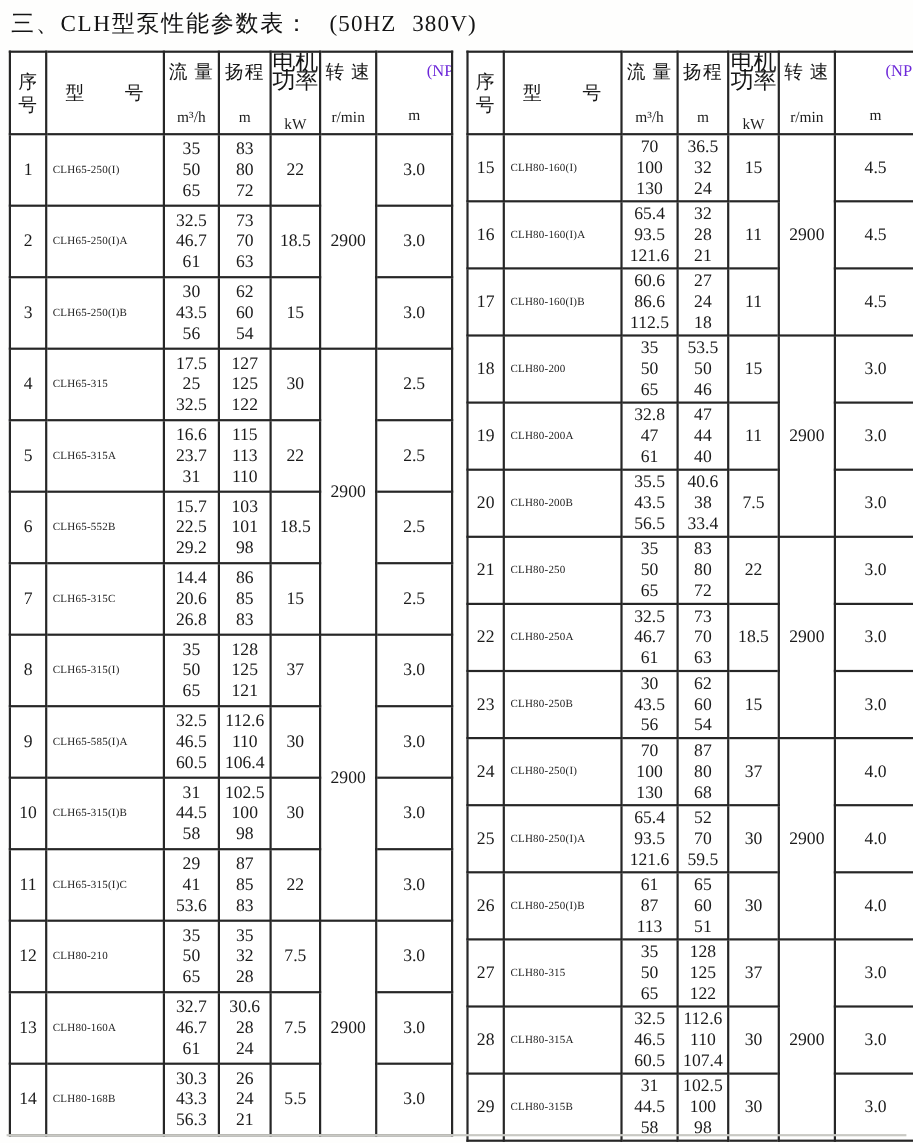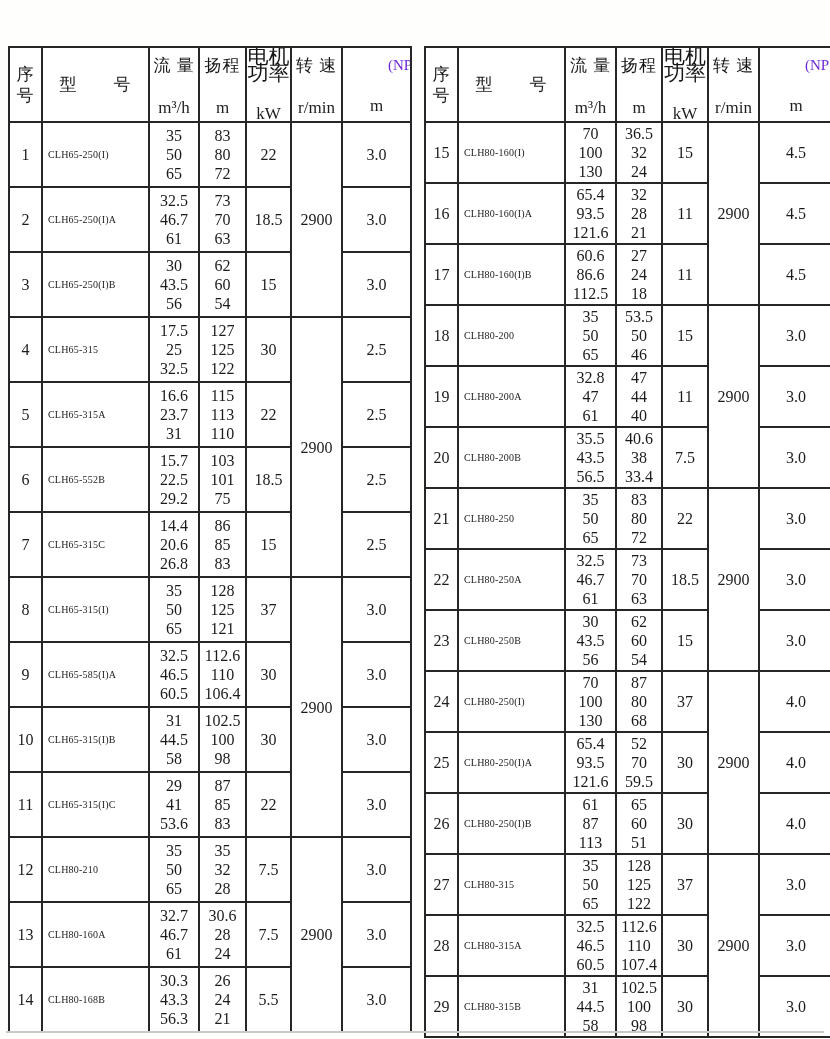--- a/index.html
+++ b/index.html
@@ -18,32 +18,35 @@
   table{border-collapse:collapse;table-layout:fixed;background:#fff;}
   .t-left{width:402px;}
   .t-right{width:408px;}
   th,td{border:2px solid #262626;padding:0;text-align:center;vertical-align:middle;overflow:hidden;}
   thead tr{height:70px;}
   .t-left tbody tr{height:65px;}
   .t-right tbody tr{height:61px;}
   th{font-weight:normal;}
   th .cn{display:block;font-size:17px;line-height:21px;letter-spacing:1px;color:#161616;}
   th .cn-tight{display:block;font-size:21px;line-height:17px;letter-spacing:0;color:#161616;}
-  th .unit{display:block;font-size:17px;line-height:15px;color:#1d1d1d;margin-top:24px;}
+  th .unit{display:block;font-size:14px;line-height:15px;color:#1d1d1d;margin-top:24px;}
   th .npsh-l1{display:block;font-size:15px;line-height:18px;color:#6d28d9;margin-left:45px;}
   .c-no{font-size:16px;}
   .c-model{text-align:left;padding-left:5px;font-size:10px;letter-spacing:0.2px;white-space:nowrap;}
   .c-num{font-size:16px;line-height:19px;white-space:pre-line;}
   .scan-line{position:absolute;top:1031px;left:6px;width:818px;height:2px;background:#c9c9c4;}
 </style>
 </head>
 <body>
 
 <div class="page">
 
+  <div class="title">
+    <span>三、CLH型泵性能参数表：</span><span class="voltage">(50HZ 380V)</span>
+  </div>
 
   <div class="tables">
 
     <table class="t-left">
       <colgroup>
         <col style="width:33px">
           <col style="width:107px">
           <col style="width:50px">
           <col style="width:47px">
           <col style="width:45px">
@@ -146,21 +149,21 @@
             <td class="c-num">2.5</td>
           </tr>
           <tr>
             <td class="c-no">6</td>
             <td class="c-model">CLH65-552B</td>
             <td class="c-num">15.7
 22.5
 29.2</td>
             <td class="c-num">103
 101
-75</td>
+98</td>
             <td class="c-num">18.5</td>
             <td class="c-num">2.5</td>
           </tr>
           <tr>
             <td class="c-no">7</td>
             <td class="c-model">CLH65-315C</td>
             <td class="c-num">14.4
 20.6
 26.8</td>
             <td class="c-num">86

